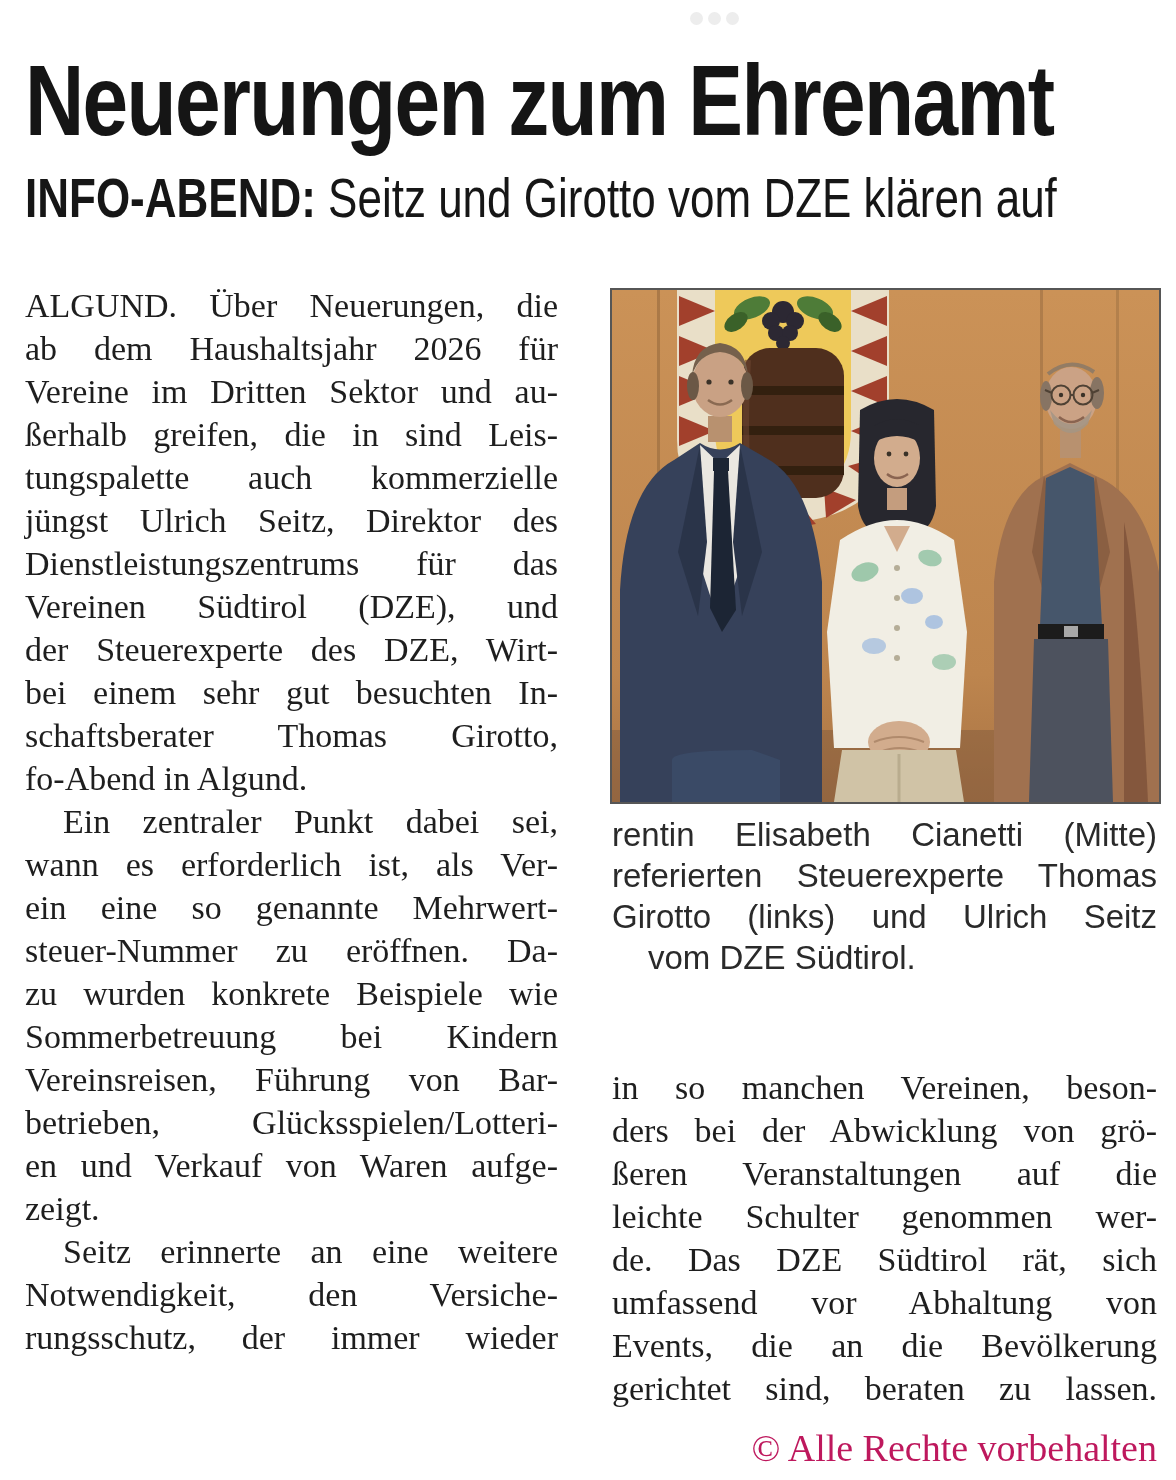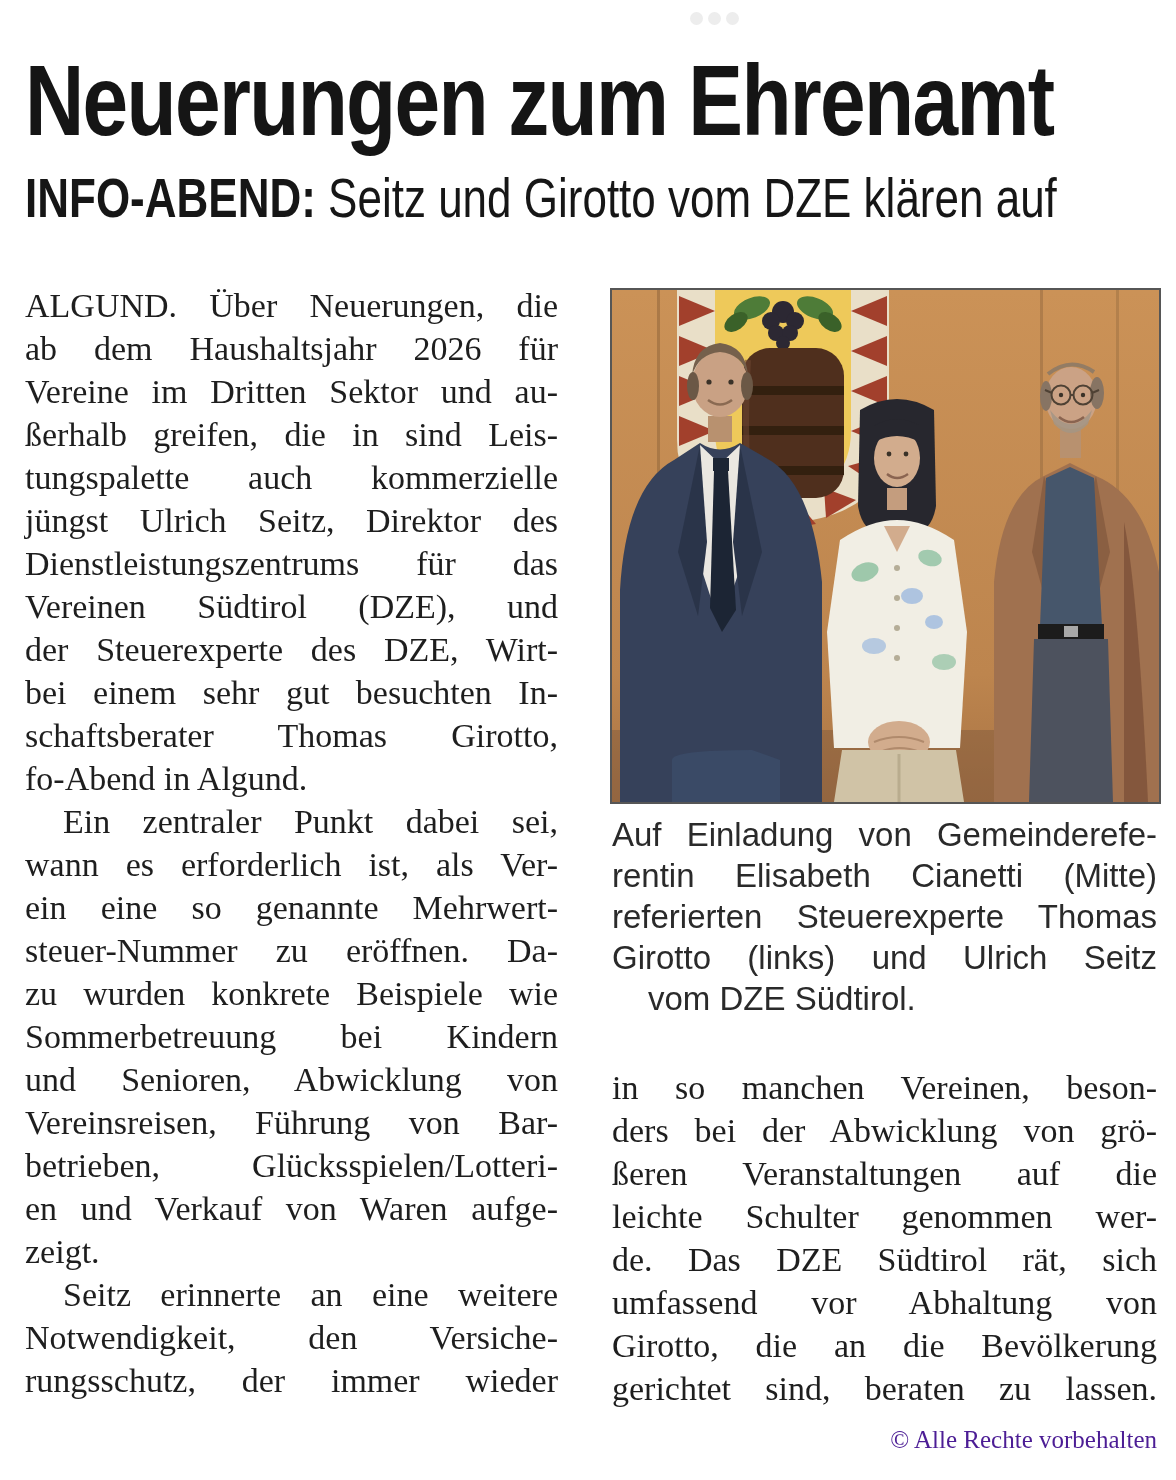--- a/index.html
+++ b/index.html
@@ -36,21 +36,21 @@
   .photo svg{display:block;}
 
   
   .caption{position:absolute;left:612px;top:814px;width:545px;
            font-family:"Liberation Sans",sans-serif;font-size:33px;line-height:41px;color:#2a2a2a;}
   .caption .line{text-align:justify;text-align-last:justify;}
   .caption .line.end{text-align-last:left;margin-left:36px;}
 
   
   .copyright{position:absolute;left:612px;top:1426px;width:545px;text-align:right;
-             font-family:"Liberation Serif",serif;font-size:25px;color:#4c1d95;}
+             font-family:"Liberation Serif",serif;font-size:38px;color:#be185d;}
 </style>
 </head>
 <body>
 
 <div id="page">
 
   <div class="dots" title="three light gray dots">
     <span class="dot"></span>
     <span class="dot"></span>
     <span class="dot"></span>
@@ -78,21 +78,20 @@
     <div class="line">der Steuerexperte des DZE, Wirt-</div>
     <div class="line">bei einem sehr gut besuchten In-</div>
     <div class="line">schaftsberater Thomas Girotto,</div>
     <div class="line end">fo-Abend in Algund.</div>
     <div class="line indent">Ein zentraler Punkt dabei sei,</div>
     <div class="line">wann es erforderlich ist, als Ver-</div>
     <div class="line">ein eine so genannte Mehrwert-</div>
     <div class="line">steuer-Nummer zu eröffnen. Da-</div>
     <div class="line">zu wurden konkrete Beispiele wie</div>
     <div class="line">Sommerbetreuung bei Kindern</div>
-    <div class="line">und Senioren, Abwicklung von</div>
     <div class="line">Vereinsreisen, Führung von Bar-</div>
     <div class="line">betrieben, Glücksspielen/Lotteri-</div>
     <div class="line">en und Verkauf von Waren aufge-</div>
     <div class="line end">zeigt.</div>
     <div class="line indent">Seitz erinnerte an eine weitere</div>
     <div class="line">Notwendigkeit, den Versiche-</div>
     <div class="line">rungsschutz, der immer wieder</div>
   </div>
 
   <div class="photo">
@@ -220,33 +219,32 @@
         <circle cx="471" cy="105" r="9.5" stroke="#4e4134" stroke-width="2" fill="none"></circle>
         <path d="M458,105 h4 M440,103 l-7,-3 M480,103 l7,-3" stroke="#4e4134" stroke-width="2"></path>
         <circle cx="449" cy="105" r="2.2" fill="#3a3228"></circle>
         <circle cx="471" cy="105" r="2.2" fill="#3a3228"></circle>
         <path d="M447,127 Q459,137 472,127" stroke="#8a6450" stroke-width="2.5" fill="none"></path>
       </g>
     </svg>
   </div>
 
   <div class="caption">
-    <div class="line">Auf Einladung von Gemeinderefe-</div>
     <div class="line">rentin Elisabeth Cianetti (Mitte)</div>
     <div class="line">referierten Steuerexperte Thomas</div>
     <div class="line">Girotto (links) und Ulrich Seitz</div>
     <div class="line end">vom DZE Südtirol.</div>
   </div>
 
   <div class="col" id="col-right">
     <div class="line">in so manchen Vereinen, beson-</div>
     <div class="line">ders bei der Abwicklung von grö-</div>
     <div class="line">ßeren Veranstaltungen auf die</div>
     <div class="line">leichte Schulter genommen wer-</div>
     <div class="line">de. Das DZE Südtirol rät, sich</div>
     <div class="line">umfassend vor Abhaltung von</div>
-    <div class="line">Girotto, die an die Bevölkerung</div>
+    <div class="line">Events, die an die Bevölkerung</div>
     <div class="line">gerichtet sind, beraten zu lassen.</div>
   </div>
 
   <div class="copyright">© Alle Rechte vorbehalten</div>
 
 </div>
 
 </body></html>

